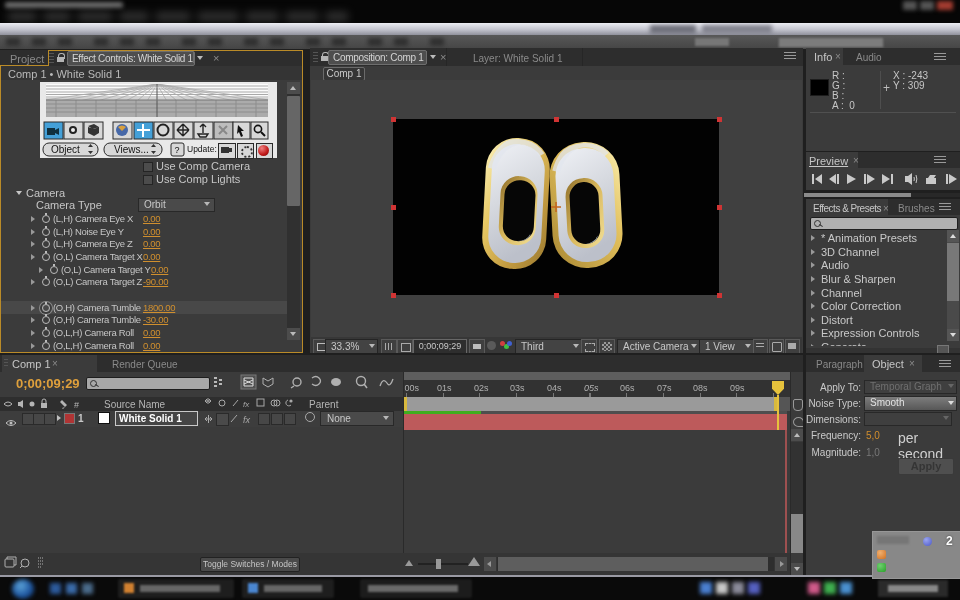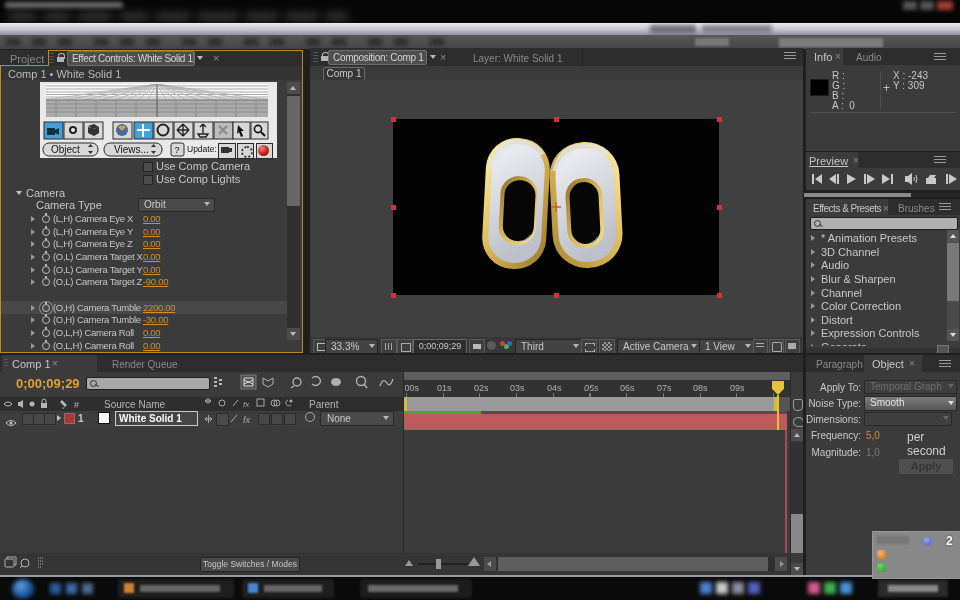--- a/index.html
+++ b/index.html
@@ -219,52 +219,52 @@
     <div class="abs" style="left:0;top:88px;width:287px;height:13px;background:#484848;"></div>
     <div class="camrow" style="top:0px;text-decoration:underline;">
           <i></i>
           <b></b>
           <span class="l">(L,H) Camera Eye X</span>
           <span class="v">0.00</span>
         </div>
     <div class="camrow" style="top:13px;">
           <i></i>
           <b></b>
-          <span class="l">(L,H) Camera Eye Y</span>
+          <span class="l">(L,H) Noise Eye Y</span>
           <span class="v">0.00</span>
         </div>
     <div class="camrow" style="top:25px;">
           <i></i>
           <b></b>
           <span class="l">(L,H) Camera Eye Z</span>
           <span class="v">0.00</span>
         </div>
     <div class="camrow" style="top:38px;">
           <i></i>
           <b></b>
           <span class="l">(O,L) Camera Target X</span>
           <span class="v">0.00</span>
         </div>
-    <div class="camrow" style="top:51px;">
+    <div class="camrow" style="top:51px;margin-left:8px;">
           <i></i>
           <b></b>
           <span class="l">(O,L) Camera Target Y</span>
           <span class="v">0.00</span>
         </div>
     <div class="camrow" style="top:63px;">
           <i></i>
           <b></b>
           <span class="l">(O,L) Camera Target Z</span>
           <span class="v">-90.00</span>
         </div>
     <div class="camrow" style="top:89px;">
           <i></i>
           <b style="box-shadow:0 0 0 2px #3b3b3b,0 0 0 3px #8a8a8a;"></b>
           <span class="l">(O,H) Camera Tumble</span>
-          <span class="v">2200.00</span>
+          <span class="v">1800.00</span>
         </div>
     <div class="camrow" style="top:101px;">
           <i></i>
           <b></b>
           <span class="l">(O,H) Camera Tumble</span>
           <span class="v">-30.00</span>
         </div>
     <div class="camrow" style="top:114px;">
           <i></i>
           <b></b>
@@ -678,21 +678,21 @@
   <div class="abs dd" style="left:58px;top:41px;width:86px;height:13px;padding-left:5px;background:linear-gradient(180deg,#7d7d7d,#575757);color:#e3e3e3;">Smooth
     <span class="ddarrow" style="border-top-color:#ddd;"></span></div>
 
   <div class="abs wlab" style="top:59px;">Dimensions:</div>
   <div class="abs dd" style="left:58px;top:57px;width:86px;height:12px;background:#3f3f3f;">
     <span class="ddarrow" style="border-top-color:#666;"></span>
       </div>
 
   <div class="abs wlab" style="top:75px;">Frequency:</div>
   <div class="abs orange" style="left:60px;top:75px;font-size:10px;">5,0</div>
-  <div class="abs" style="left:101px;top:75px;font-size:12px;color:#d0d0d0;">per second</div>
+  <div class="abs" style="left:92px;top:75px;font-size:14px;color:#d0d0d0;">per second</div>
 
   <div class="abs wlab" style="top:92px;">Magnitude:</div>
   <div class="abs" style="left:60px;top:92px;font-size:10px;color:#787878;">1,0</div>
 
   <div class="abs" style="left:92px;top:103px;width:54px;height:15px;background:#4f4f4f;border:1px solid #3a3a3a;border-radius:2px;color:#353535;font-size:11px;line-height:15px;text-align:center;font-weight:bold;">Apply</div>
 </div>
 
 <div class="abs" style="left:0;top:575px;width:960px;height:2px;background:#9a9aa4;"></div>
 <div class="abs" style="left:0;top:577px;width:960px;height:23px;background:#0a0a0a;overflow:hidden;">
   <div class="abs blur2" style="left:12px;top:2px;width:22px;height:20px;border-radius:50%;background:radial-gradient(circle at 40% 35%,#5ea5d8,#1e56a0 55%,#0e2a58);"></div>

